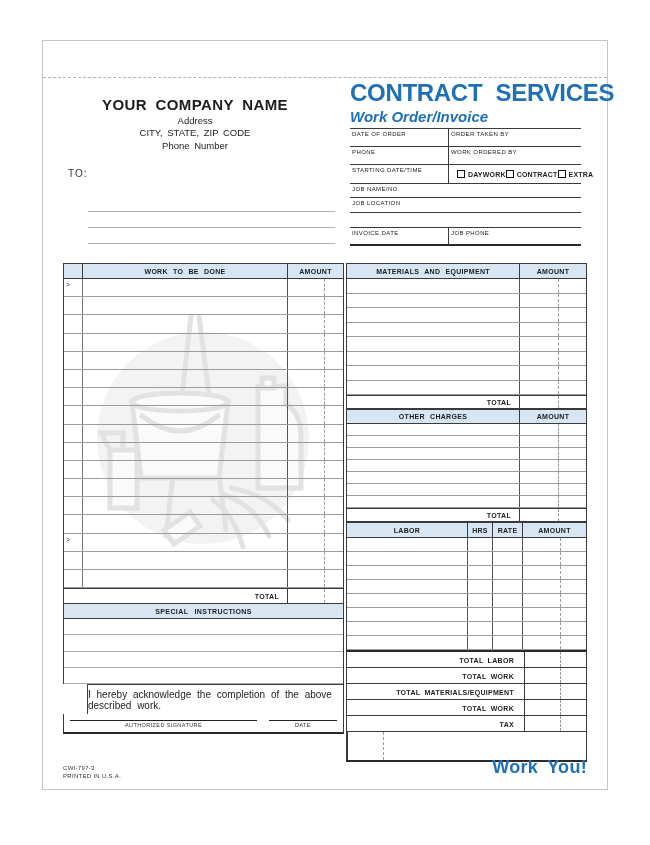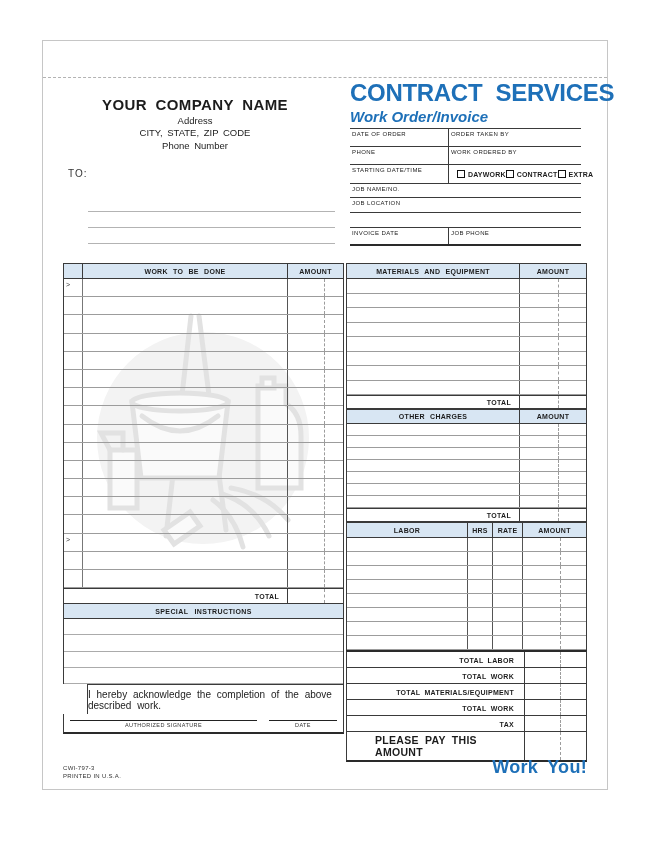--- a/index.html
+++ b/index.html
@@ -545,21 +545,20 @@
           <div class="tot-label">TOTAL WORK</div>
           <div class="tot-amt amtcell"></div>
         </div>
 
         <div class="tot-row">
           <div class="tot-label">TAX</div>
           <div class="tot-amt amtcell"></div>
         </div>
       </div>
     <div class="pay">
-      <div class="pay-label">PLEASE PAY THIS AMOUNT</div>
       <div class="pay-amt amtcell"></div>
     </div>
   </div>
 
   <div class="formno">
     <div>CWI-797-3</div>
     <div>PRINTED IN U.S.A.</div>
   </div>
   <div class="thankyou">Work You!</div>
 </div>

